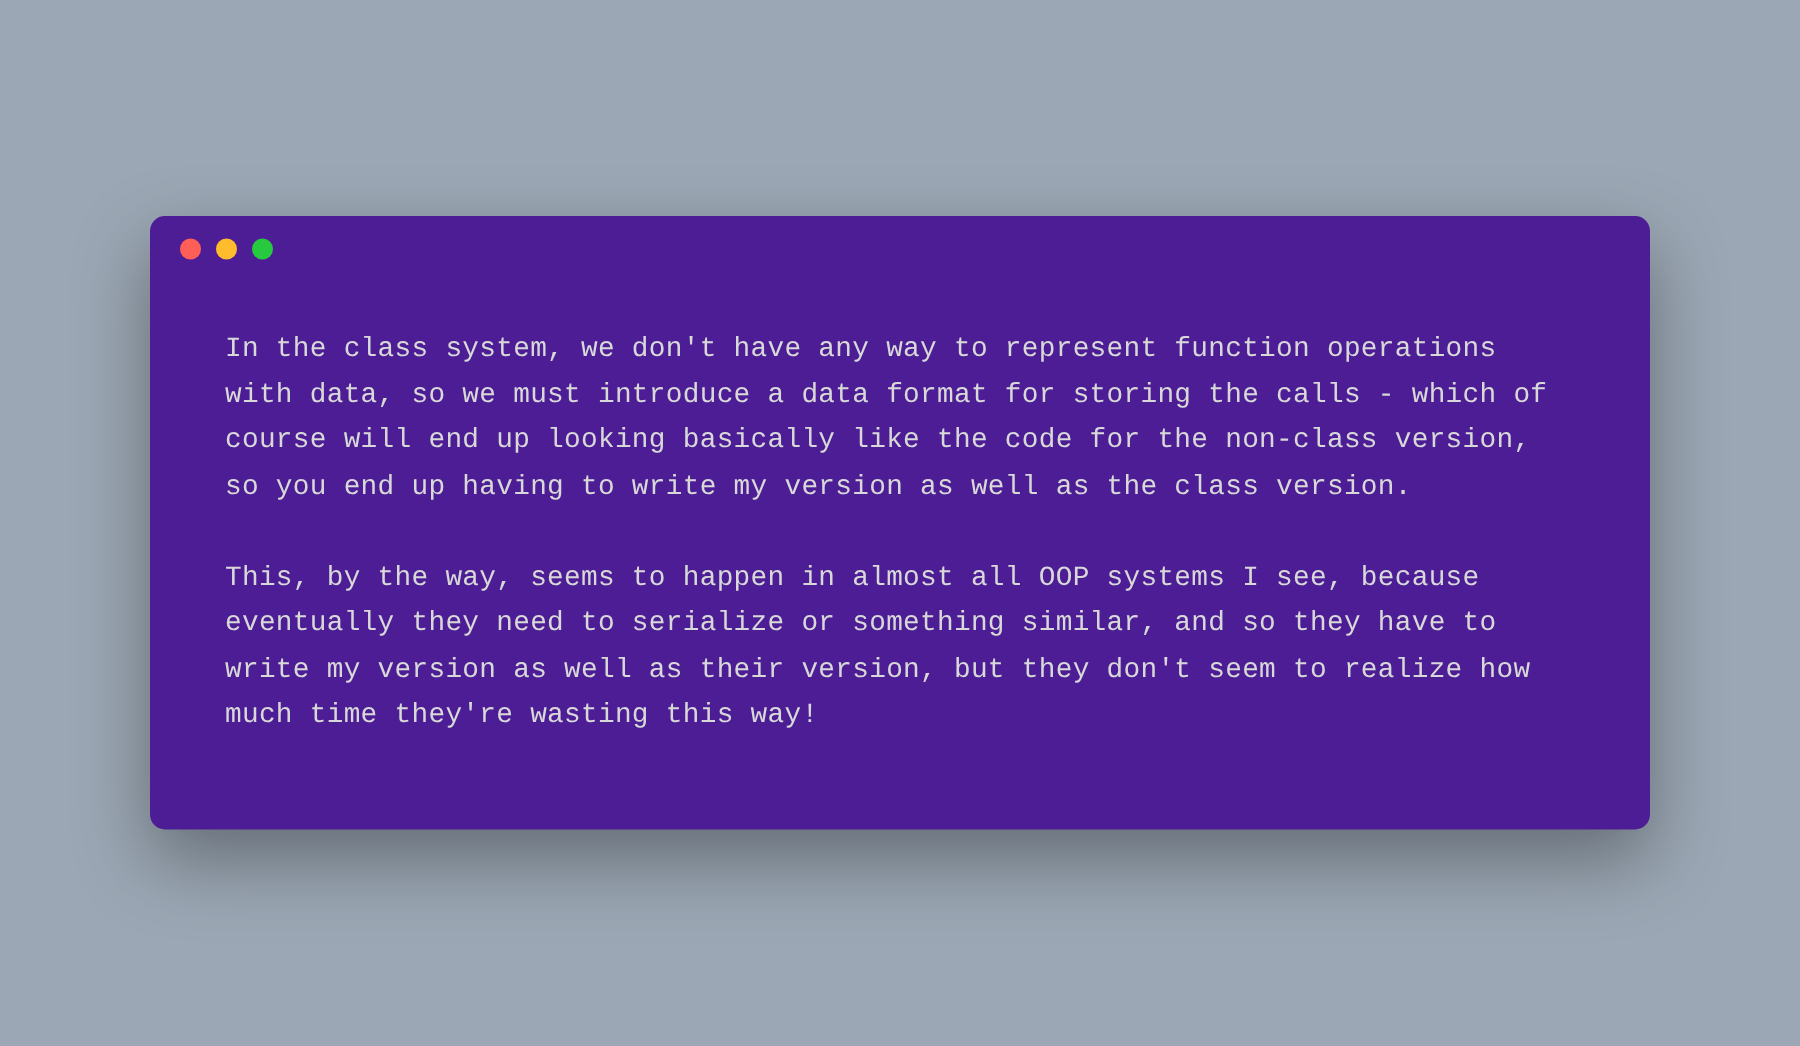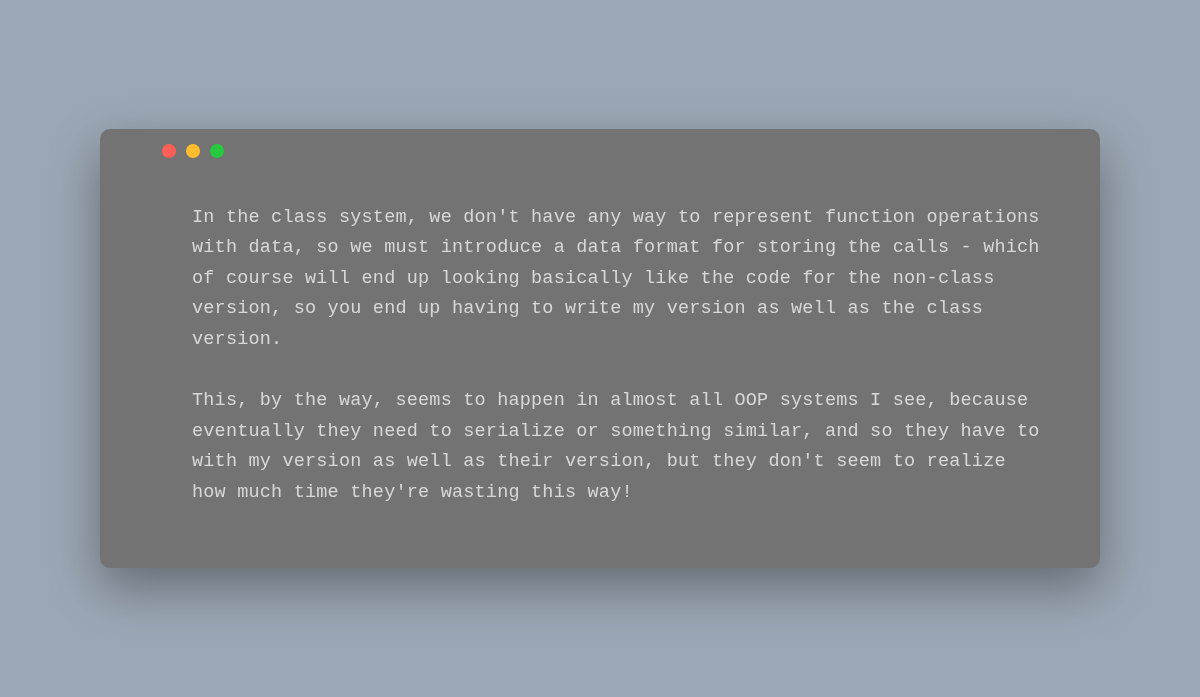--- a/index.html
+++ b/index.html
@@ -11,25 +11,24 @@
       width: 1200px;
       height: 697px;
       background-color: #9ba7b4;
       display: flex;
       align-items: center;
       justify-content: center;
       font-family: "SF Mono", "Menlo", "Monaco", "Consolas", "Courier New", monospace;
     }
     .terminal-window {
       width: 1000px;
-      background-color: #737373;
+      background-color: #4c1d95;
       border-radius: 10px;
       box-shadow: 0 20px 50px rgba(0,0,0,0.35);
       overflow: hidden;
-      padding-left: 42px;
     }
     .titlebar {
       height: 44px;
       display: flex;
       align-items: center;
       padding-left: 20px;
       gap: 10px;
     }
     .dot {
       width: 14px;
@@ -54,15 +53,15 @@
 <body>
 
 <div class="terminal-window">
   <div class="titlebar">
     <div class="dot red"></div>
     <div class="dot yellow"></div>
     <div class="dot green"></div>
   </div>
   <div class="content">
     <p>In the class system, we don't have any way to represent function operations with data, so we must introduce a data format for storing the calls - which of course will end up looking basically like the code for the non-class version, so you end up having to write my version as well as the class version.</p>
-    <p>This, by the way, seems to happen in almost all OOP systems I see, because eventually they need to serialize or something similar, and so they have to with my version as well as their version, but they don't seem to realize how much time they're wasting this way!</p>
+    <p>This, by the way, seems to happen in almost all OOP systems I see, because eventually they need to serialize or something similar, and so they have to write my version as well as their version, but they don't seem to realize how much time they're wasting this way!</p>
   </div>
 </div>
 
 </body></html>

